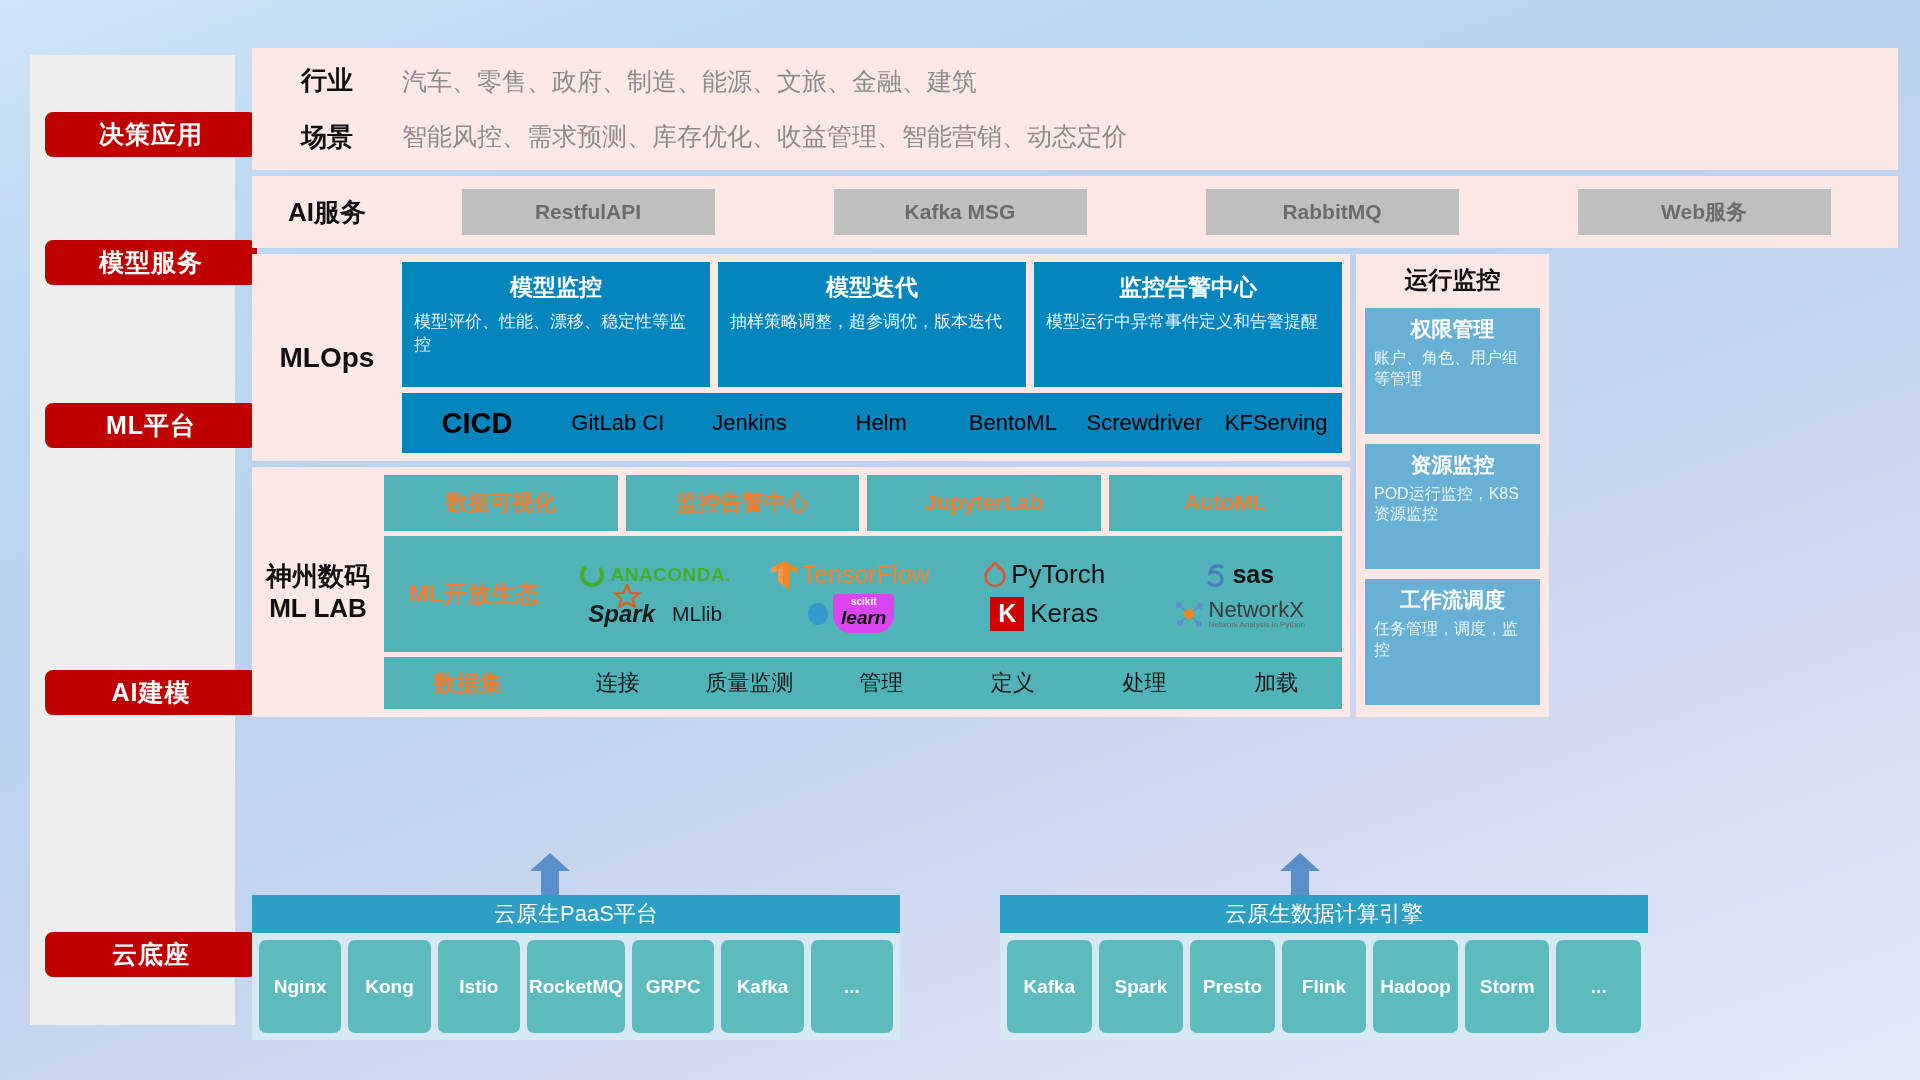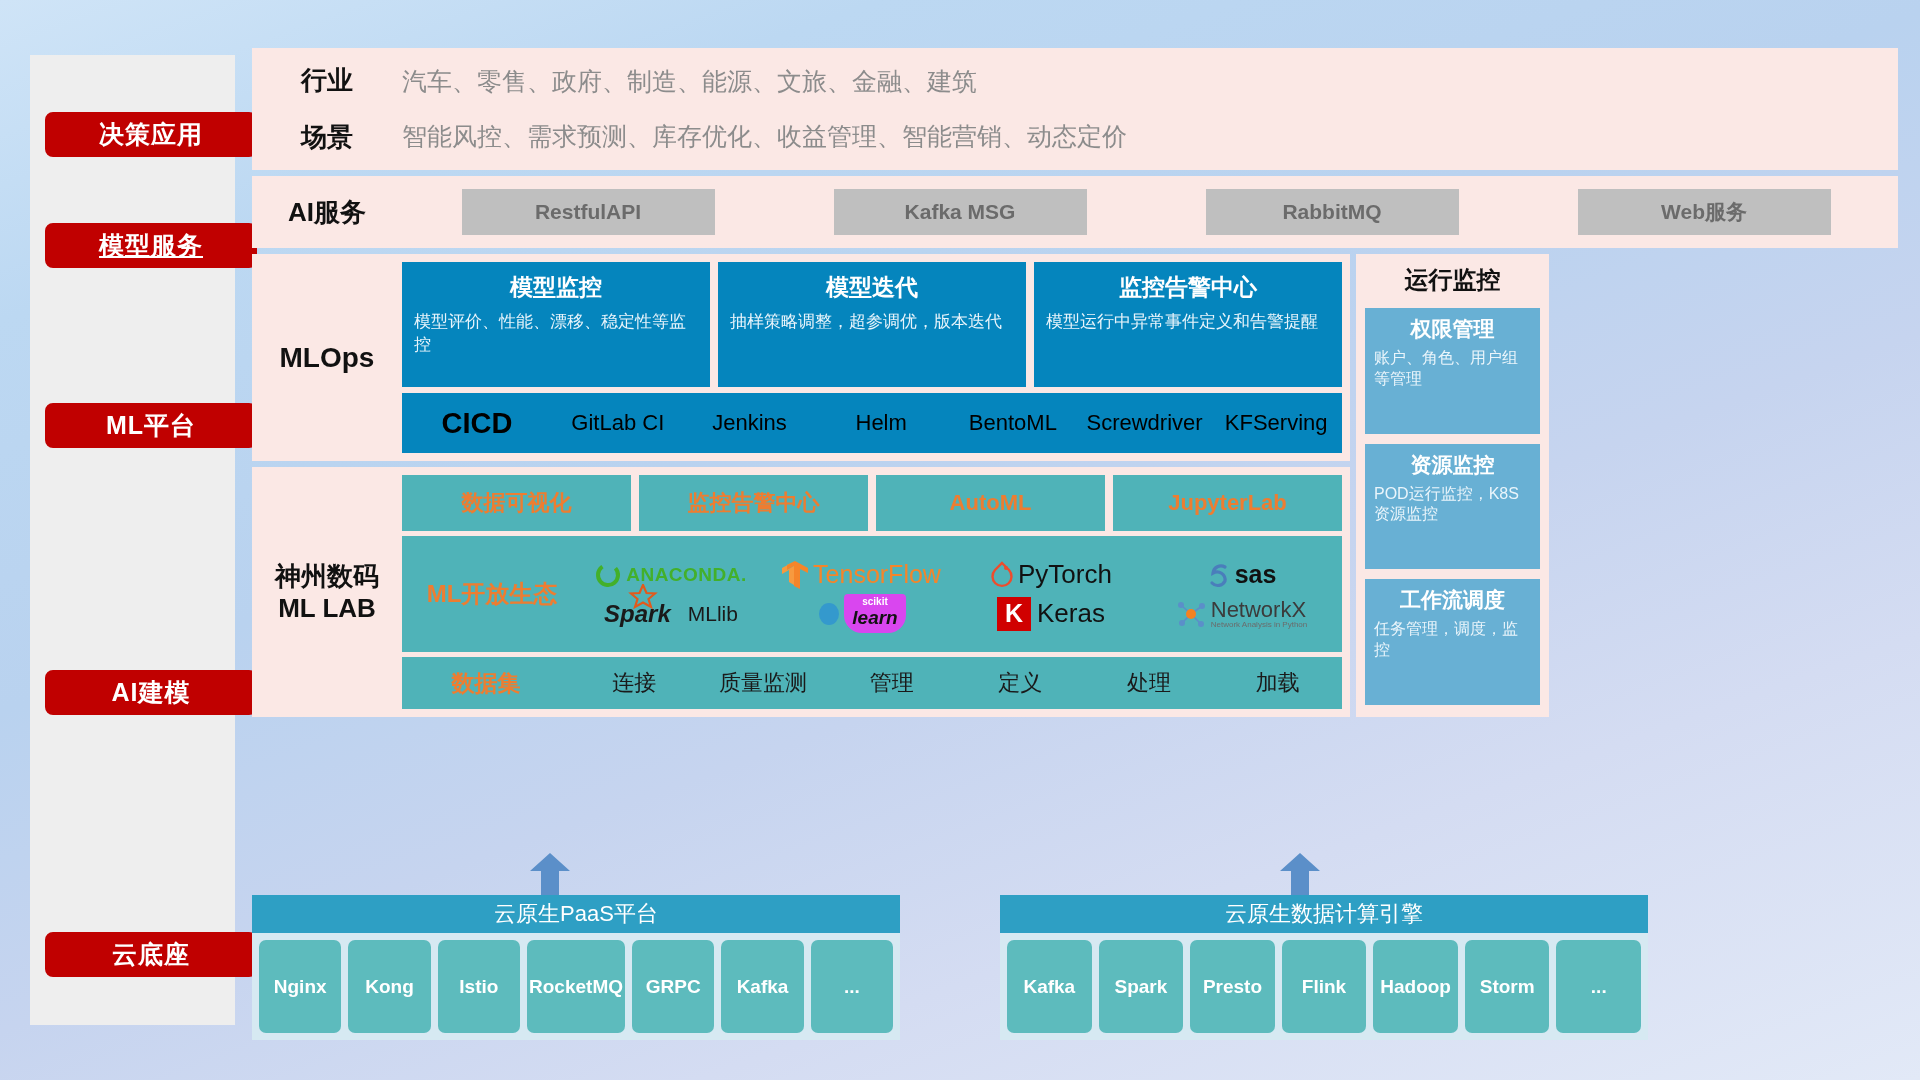--- a/index.html
+++ b/index.html
@@ -17,21 +17,21 @@
     background: #eeeeee;
   }
   .layer-chip {
     position: absolute; left: 15px; width: 212px; height: 45px;
     background: #c00000; border-radius: 8px;
     color: #fff; font-size: 25px; font-weight: bold;
     display: flex; align-items: center; justify-content: center;
     letter-spacing: 1px;
   }
   .lc0 { top: 57px; }
-  .lc1 { top: 168px; text-decoration: underline; }
+  .lc1 { top: 185px; }
   .lc2 { top: 348px; }
   .lc3 { top: 615px; }
   .lc4 { top: 877px; }
 
   
   #stack { position: absolute; left: 252px; top: 48px; width: 1646px; }
 
   .band { background: #fbe8e5; margin-bottom: 6px; display: flex; }
   .band-label {
     color: #111; font-weight: bold; flex-shrink: 0;
@@ -65,21 +65,21 @@
   .mlops-card p { font-size: 17px; line-height: 1.35; color: #e8f4fb; }
   #cicd-strip {
     flex: 1; background: #0585bd; display: flex; align-items: center;
     color: #000000; overflow: hidden;
   }
   #cicd-strip .cicd-title { font-size: 29px; font-weight: bold; width: 150px; text-align: center; flex-shrink: 0; }
   .cicd-item { flex: 1; font-size: 22px; text-align: center; line-height: 1.0; word-break: break-all; }
 
   
   #band-lab { background: #fbe8e5; width: 1098px; height: 250px; display: flex; align-items: center; padding: 8px 8px 8px 0; }
-  #band-lab .band-label { width: 150px; font-size: 26px; line-height: 1.25; }
+  #band-lab .band-label { width: 132px; font-size: 26px; line-height: 1.25; }
   #lab-right { flex: 1; display: flex; flex-direction: column; gap: 5px; height: 100%; }
   #lab-tools { display: flex; gap: 8px; height: 56px; }
   .lab-tool {
     flex: 1; background: #4fb3b8; display: flex; align-items: center; justify-content: center;
     color: #ed7d31; font-size: 22px; font-weight: bold;
   }
   #lab-eco { flex: 1; background: #4fb3b8; display: flex; align-items: center; padding: 12px 6px; }
   .eco-label { color: #ed7d31; font-size: 24px; font-weight: bold; width: 168px; text-align: center; flex-shrink: 0; }
   #eco-logos { flex: 1; display: grid; grid-template-columns: repeat(4, 1fr); grid-template-rows: 1fr 1fr; align-items: center; justify-items: center; }
   #lab-data { height: 52px; background: #4fb3b8; display: flex; align-items: center; }
@@ -196,22 +196,22 @@
       <div id="band-lab">
         <div class="band-label">
           <span>神州数码</span>
           <span>ML LAB</span>
         </div>
         <div id="lab-right">
 
           <div id="lab-tools">
             <div class="lab-tool">数据可视化</div>
             <div class="lab-tool">监控告警中心</div>
+            <div class="lab-tool">JupyterLab</div>
             <div class="lab-tool">AutoML</div>
-            <div class="lab-tool">JupyterLab</div>
           </div>
 
           <div id="lab-eco">
             <span class="eco-label">ML开放生态</span>
             <div id="eco-logos">
 
               <div style="display:flex;align-items:center;gap:5px;">
                 <svg width="26" height="26" viewBox="0 0 26 26">
                     <circle cx="13" cy="13" r="10" fill="none" stroke="#43b02a" stroke-width="4" stroke-dasharray="48 14" transform="rotate(-40 13 13)"></circle>
                   </svg>

